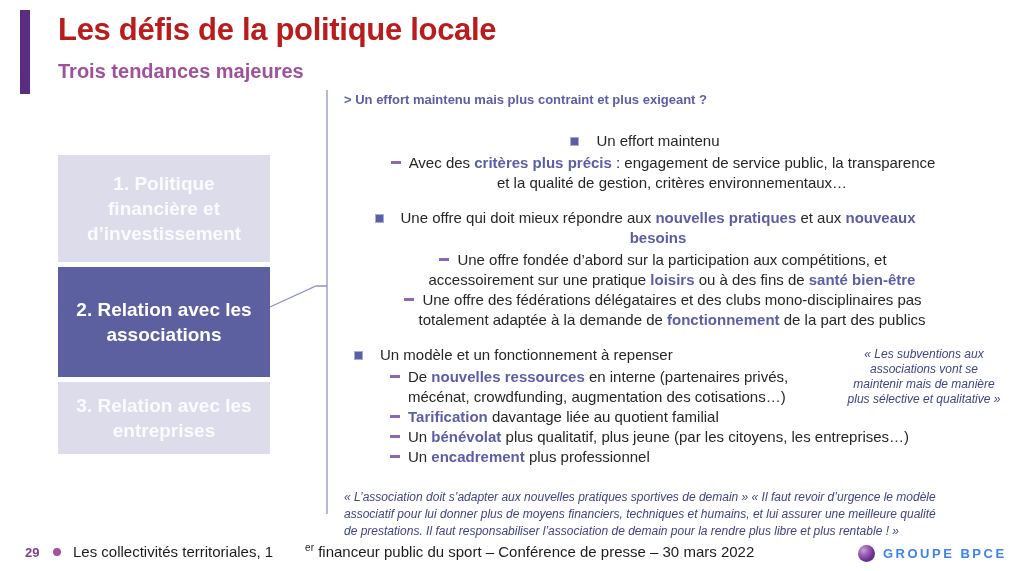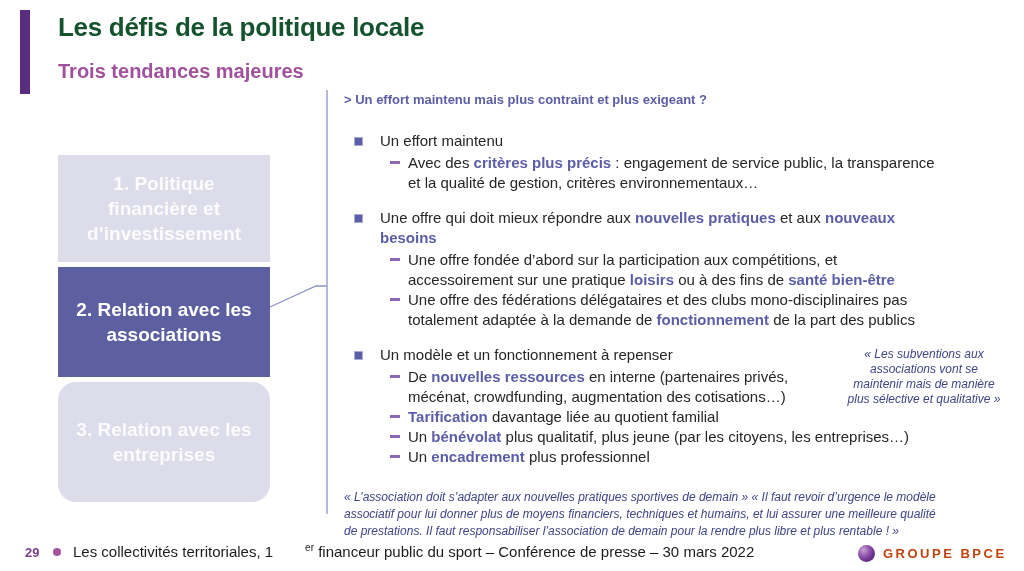--- a/index.html
+++ b/index.html
@@ -3,44 +3,44 @@
 <meta charset="utf-8">
 <style>
   html,body { margin:0; padding:0; background:#9a9a9a; }
   .slide {
     position:relative; width:1024px; height:571px; background:#ffffff;
     font-family:"Liberation Sans", sans-serif; overflow:hidden;
   }
 
   
   .accent-bar { position:absolute; left:20px; top:10px; width:10px; height:84px; background:var(--accent-bar,#5a2d82); }
-  .title { position:absolute; left:58px; top:12px; font-size:26px; font-weight:700; color:#14532d; letter-spacing:-0.3px; }
+  .title { position:absolute; left:58px; top:12px; font-size:31px; font-weight:700; color:#b91c1c; letter-spacing:-0.3px; }
   .subtitle { position:absolute; left:58px; top:60px; font-size:20px; font-weight:700; color:var(--subtitle,#a0519b); }
 
   
   .sidebar { position:absolute; left:58px; top:155px; width:212px; }
   .side-item {
     display:flex; align-items:center; justify-content:flex-start; text-align:center;
     font-weight:700; font-size:19px; line-height:25px; padding:0 10px; box-sizing:border-box;
     margin-bottom:5px; cursor:default;
   }
   .side-item.inactive { background:var(--inactive-box,#dcdcea); color:rgba(255,255,255,0.88); }
   .side-item.active   { background:var(--active-box,#5d60a0); color:#ffffff; }
   .side-item:nth-child(1) { height:107px; }
   .side-item:nth-child(2) { height:110px; }
-  .side-item:nth-child(3) { height:120px;border-radius:18px; }
+  .side-item:nth-child(3) { height:72px; }
 
   .svg-overlay { position:absolute; left:0; top:0; pointer-events:none; }
 
   
   .heading { position:absolute; left:344px; top:92px; width:680px; font-size:13px; font-weight:700; color:var(--heading,#5b5ea6); }
 
   .content { position:absolute; left:344px; top:131px; width:660px; }
   .bgroup { margin-bottom:15px; }
-  .bgroup.pr { padding-right:68px; }
+  .bgroup.pr { padding-right:68px;text-align:center; }
   .line { font-size:15px; line-height:20px; color:var(--body-text,#262626); }
   .l1 { padding-left:36px; text-indent:-26px; margin-bottom:2px; }
   .l2 { padding-left:64px; text-indent:-18px; }
   .sq { display:inline-block; width:7px; height:7px; background:var(--heading,#5b5ea6); border:1px solid #a9acd4; margin-right:17px; }
   .dash { display:inline-block; width:10px; height:3px; background:var(--dash,#8a68b5); margin-right:8px; vertical-align:4px; }
   .hl { color:var(--highlight,#5b5ea6); font-weight:700; }
 
   .side-quote {
     float:right; width:160px; margin:2px 0 6px 10px; max-height:78px;
     font-size:12px; font-style:italic; text-align:center; line-height:15px;
@@ -52,21 +52,21 @@
   }
 
   
   .footer-page { position:absolute; left:25px; top:545px; font-size:13px; font-weight:700; color:var(--page-number,#7a3f8f); }
   .footer-dot { position:absolute; left:53px; top:548px; width:8px; height:8px; border-radius:50%; background:var(--footer-dot,#a4539e); }
   .footer-caption { position:absolute; left:73px; top:542px; font-size:15px; color:#1c1c1c; }
   .footer-caption sup { font-size:10px;margin-left:32px; }
   .logo { position:absolute; left:858px; top:545px; display:flex; align-items:center; gap:8px; }
   .logo-sphere { width:17px; height:17px; border-radius:50%;
     background:radial-gradient(circle at 32% 30%, #c9a3d6 0%, #9a62b4 30%, #6b3390 62%, #4d2168 100%); }
-  .logo-text { font-size:13px; font-weight:700; letter-spacing:2.5px; color:#c2410c; }
+  .logo-text { font-size:13px; font-weight:700; letter-spacing:2.5px; color:#3b82f6; }
 </style>
 </head>
 <body>
 
 <div class="slide">
 
   <div class="accent-bar"></div>
   <div class="title">Les défis de la politique locale</div>
   <div class="subtitle">Trois tendances majeures</div>
 

